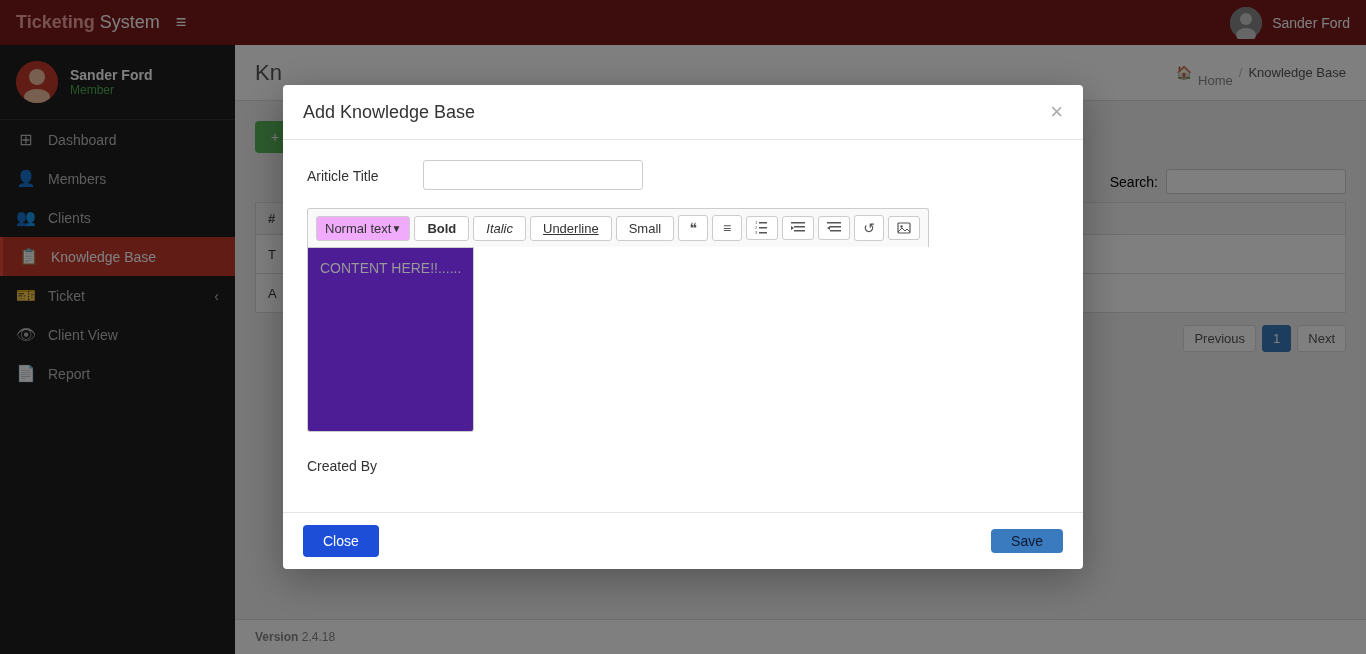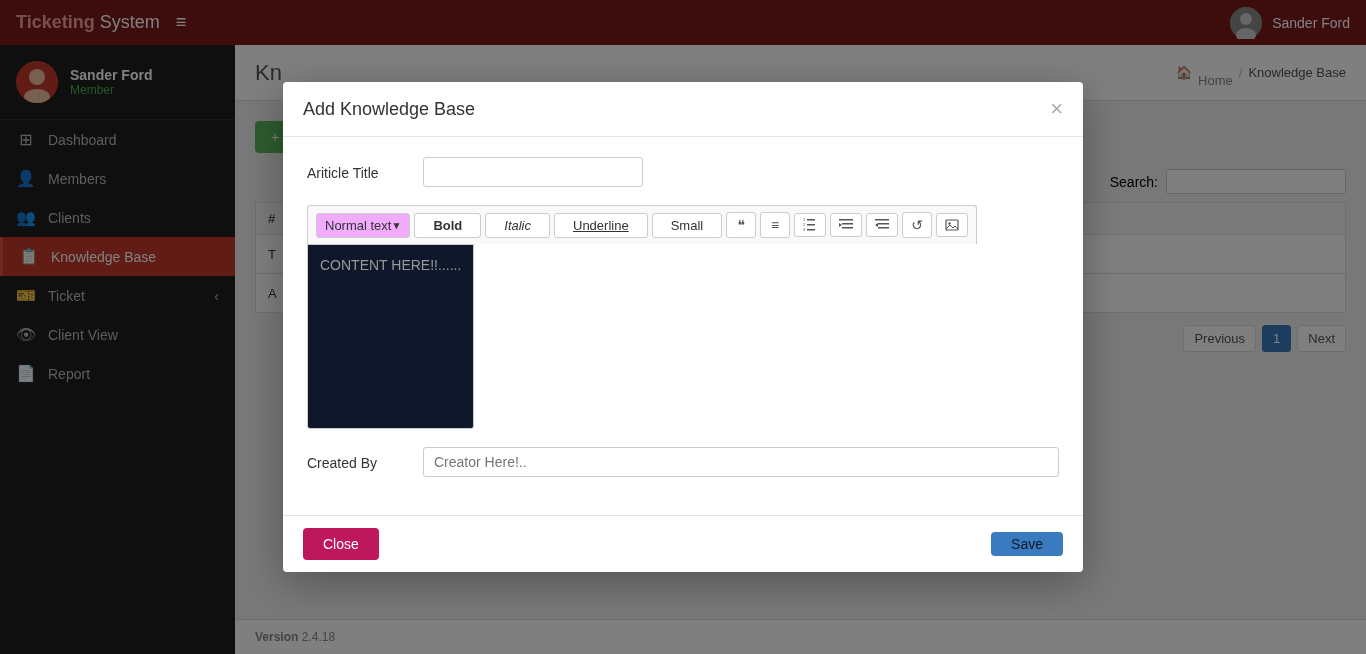--- a/index.html
+++ b/index.html
@@ -68,28 +68,28 @@
     .modal-body { padding: 20px 24px; }
     .modal-footer { padding: 12px 20px; border-top: 1px solid #e5e5e5; display: flex; justify-content: space-between; align-items: center; }
 
     
     .form-group { margin-bottom: 18px; display: flex; align-items: flex-start; gap: 16px; }
     .form-label { font-size: 14px; color: #333; min-width: 100px; padding-top: 8px; }
     .form-control { flex: 1; border: 1px solid #ccc; border-radius: 3px; padding: 6px 10px; font-size: 14px; outline: none; }
 
     
     .rte-toolbar { display: flex; align-items: center; gap: 4px; border: 1px solid #ccc; border-bottom: none; border-radius: 3px 3px 0 0; padding: 6px 8px; background: #f9f9f9; flex-wrap: wrap; }
-    .rte-btn { background: white; border: 1px solid #ccc; border-radius: 3px; padding: 4px 18px; font-size: 13px; cursor: pointer; color: #333; }
+    .rte-btn { background: white; border: 1px solid #ccc; border-radius: 3px; padding: 4px 12px; font-size: 13px; cursor: pointer; color: #333; }
     .rte-btn.italic-btn { font-style: italic; }
     .rte-btn.underline-btn { text-decoration: underline; }
     .rte-dropdown { background: #f0abfc; border: 1px solid #ccc; border-radius: 3px; padding: 4px 8px; font-size: 13px; cursor: pointer; color: #333; display: flex; align-items: center; }
     .rte-icon-btn { background: white; border: 1px solid #ccc; border-radius: 3px; padding: 4px 8px; font-size: 14px; cursor: pointer; color: #555; display: flex; align-items: center; justify-content: center; min-width: 30px; }
-    .rte-editor { border: 1px solid #ccc; border-radius: 0 0 3px 3px; min-height: 185px; padding: 12px; font-size: 14px; color: #999; background: #0f172a; }
-
-    .btn-close-modal { background: #be185d; color: white; border: none; border-radius: 4px; padding: 8px 20px; cursor: pointer; font-size: 14px; }
+    .rte-editor { border: 1px solid #ccc; border-radius: 0 0 3px 3px; min-height: 185px; padding: 12px; font-size: 14px; color: #999; background: #4c1d95; }
+
+    .btn-close-modal { background: #1d4ed8; color: white; border: none; border-radius: 4px; padding: 8px 20px; cursor: pointer; font-size: 14px; }
     .btn-save-modal { background: #3a7bbf; color: #0f172a; border: none; border-radius: 4px; padding: 4px 20px; cursor: pointer; font-size: 14px; }
   </style>
 </head>
 <body>
 
 <div class="modal-overlay">
   <div class="modal">
     <div class="modal-header">
       <span class="modal-title">Add Knowledge Base</span>
       <button class="modal-close">×</button>
@@ -148,21 +148,20 @@
               </svg>
           </button>
         </div>
         <div class="rte-editor" contenteditable="true" style="">
           <span>CONTENT HERE!!......</span>
         </div>
       </div>
 
       <div class="form-group" style="margin-top:14px;">
         <label class="form-label">Created By</label>
-        <input type="text" class="form-control" placeholder="Creator Here!.." style="">
       </div>
     </div>
     <div class="modal-footer">
       <button class="btn-close-modal">Close</button>
       <button class="btn-save-modal">Save</button>
     </div>
   </div>
 </div>
 
 <div class="app-wrapper">

